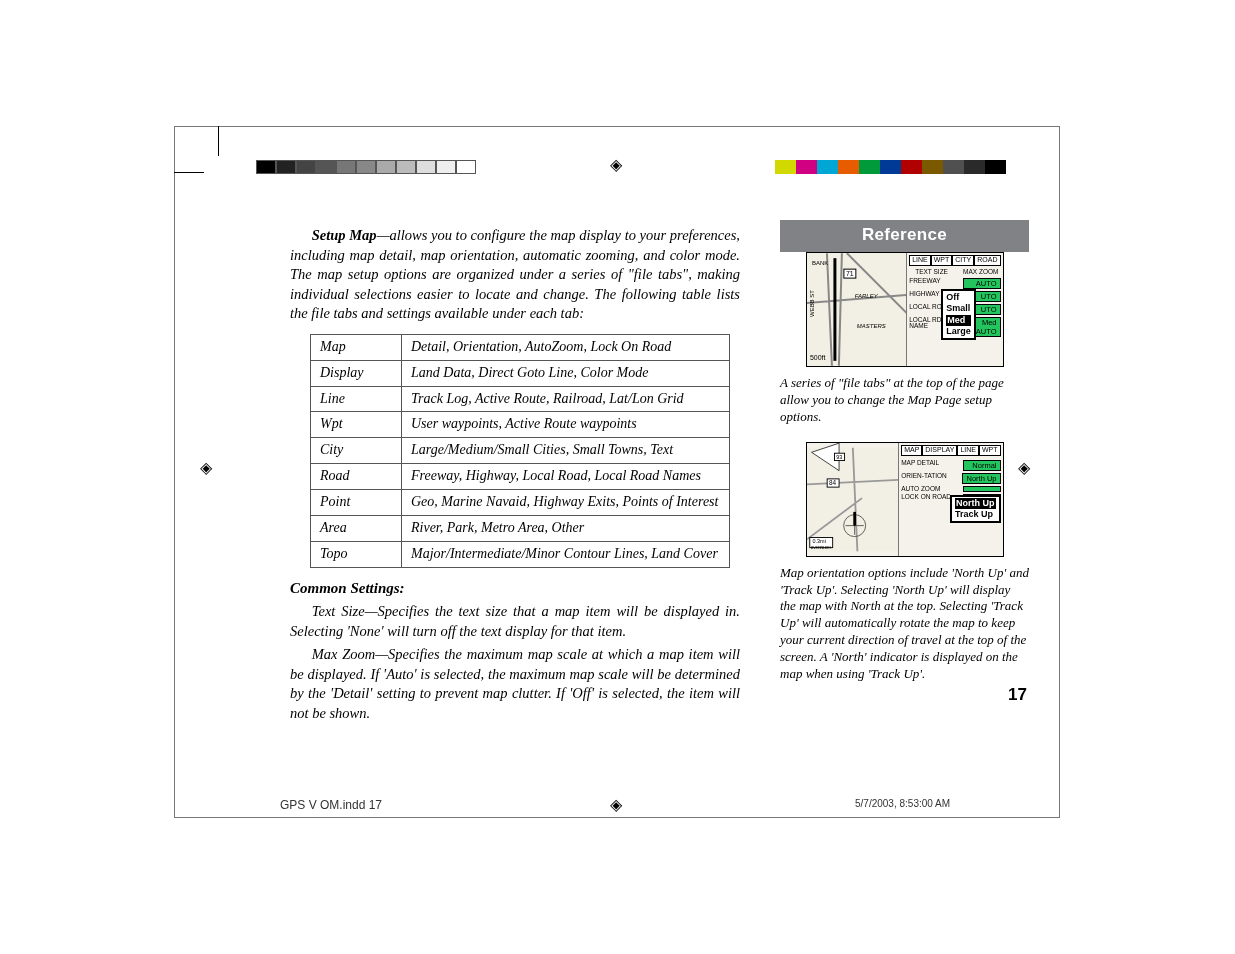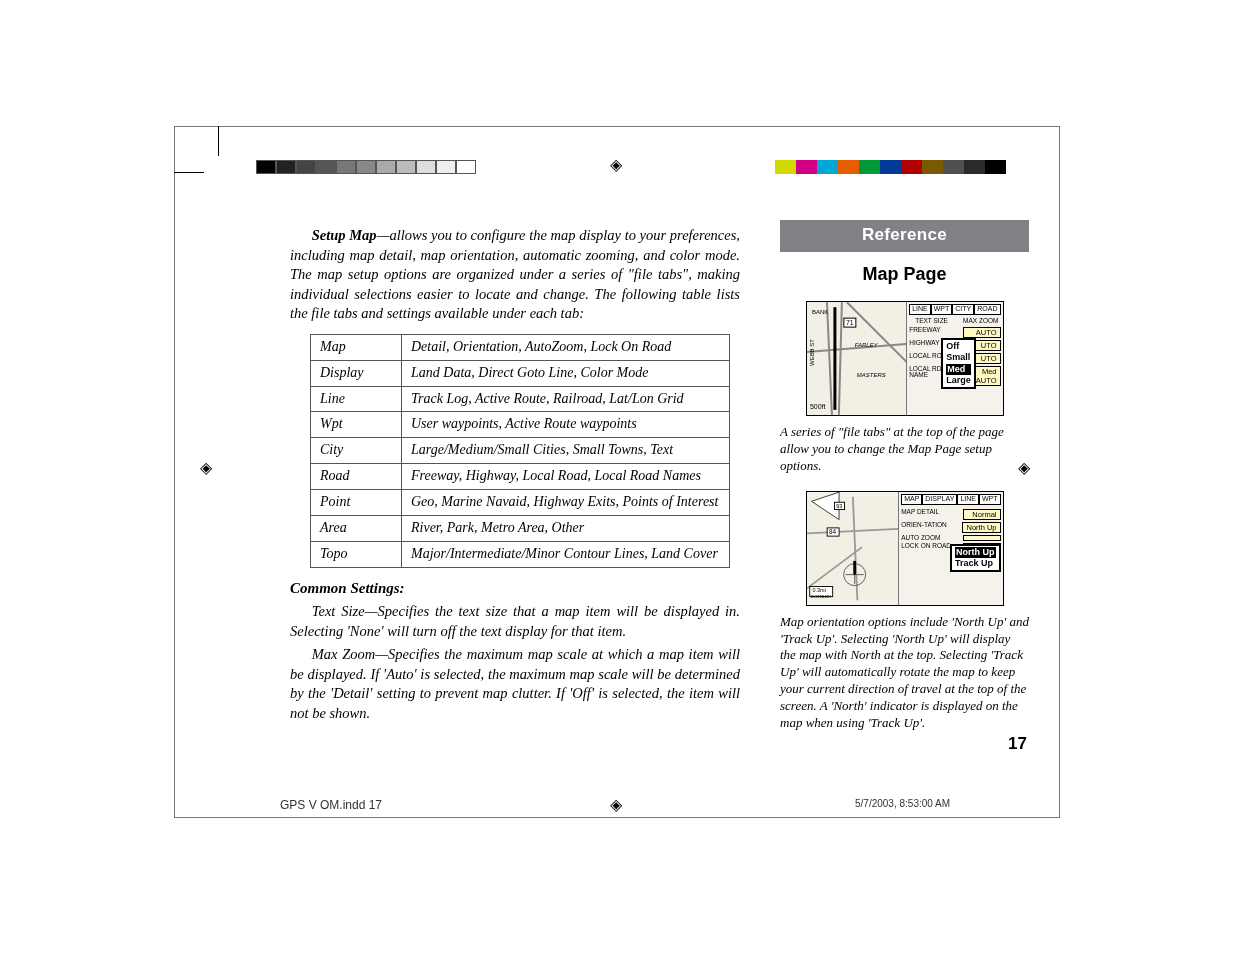--- a/index.html
+++ b/index.html
@@ -46,21 +46,21 @@
   .ref-bar { background:#808285; color:#fff; font-family: Arial, Helvetica, sans-serif; font-weight:bold; text-align:center; padding:5px 0 7px 0; font-size:17px; letter-spacing:0.3px;}
   .map-page-hdr { font-family: Arial, Helvetica, sans-serif; font-weight:bold; font-size:18px; text-align:center; margin:12px 0 16px 0;}
   .screenshot { width:196px; height:113px; border:1px solid #000; margin:0 auto; display:flex; background:#f4f2eb;}
   .ss-map { width:100px; height:100%; border-right:1px solid #777; position:relative; font-size:7px; font-family:Arial;}
   .ss-map svg { width:100%; height:100%;}
   .ss-panel { flex:1; font-size:8px; font-family:Arial; padding:2px; position:relative;}
   .ss-tabs { display:flex; font-size:7px; gap:0; height:11px;}
   .ss-tabs span { border:1px solid #000; padding:0 2px; background:#fff;}
   .ss-row { display:flex; justify-content:space-between; margin-top:2px; font-size:7.5px;}
   .ss-row .lbl { font-size:6.5px; line-height:1;}
-  .ss-row .val { border:1px solid #000; padding:0 3px; min-width:30px; text-align:right; background:#fef9c3;}
+  .ss-row .val { border:1px solid #000; padding:0 3px; min-width:30px; text-align:right; background:#22c55e;}
   .ss-menu { position:absolute; border:2px solid #000; background:#fff; font-size:9px; font-weight:bold; padding:1px 3px; line-height:1.25;}
   .ss-menu .hi { background:#000; color:#fff; padding:0 1px;}
   .caption { font-style: italic; font-size:13px; line-height:1.3; margin:8px 0 16px 0;}
   .page-num { position:absolute; right:2px; bottom:-6px; font-family: Arial, sans-serif; font-weight:bold; font-size:17px;}
   
   .footer-left { position:absolute; left:280px; top:798px; font-family: Arial, sans-serif; font-size:12px; color:#333;}
   .footer-right { position:absolute; left:855px; top:798px; font-family: Arial, sans-serif; font-size:10px; color:#333;text-align:center;}
 </style>
 </head>
 <body>
@@ -148,21 +148,20 @@
       </tbody>
   </table>
 
   <p class="common-hdr">Common Settings:</p>
   <p class="indent">Text Size—Specifies the text size that a map item will be displayed in. Selecting 'None' will turn off the text display for that item.</p>
   <p class="indent">Max Zoom—Specifies the maximum map scale at which a map item will be displayed. If 'Auto' is selected, the maximum map scale will be determined by the 'Detail' setting to prevent map clutter. If 'Off' is selected, the item will not be shown.</p>
 </div>
 
 <div class="right-col">
   <div class="ref-bar">Reference</div>
-  <div class="map-page-hdr">Map Page</div>
 
   <div class="screenshot">
     <div class="ss-map">
       <svg viewBox="0 0 100 113">
         <rect x="0" y="0" width="100" height="113" fill="#f2efe4"></rect>
         <path d="M20,0 L25,113 M35,0 L32,113 M0,50 L100,42 M40,0 L100,60" stroke="#888" stroke-width="2" fill="none"></path>
         <path d="M28,5 L28,108" stroke="#000" stroke-width="3"></path>
         <text x="5" y="12" font-size="6">BANK</text>
         <text x="3" y="60" font-size="6" transform="rotate(-90 7,60)">WEBB ST</text>
         <text x="48" y="45" font-size="6" font-style="italic">FARLEY</text>

